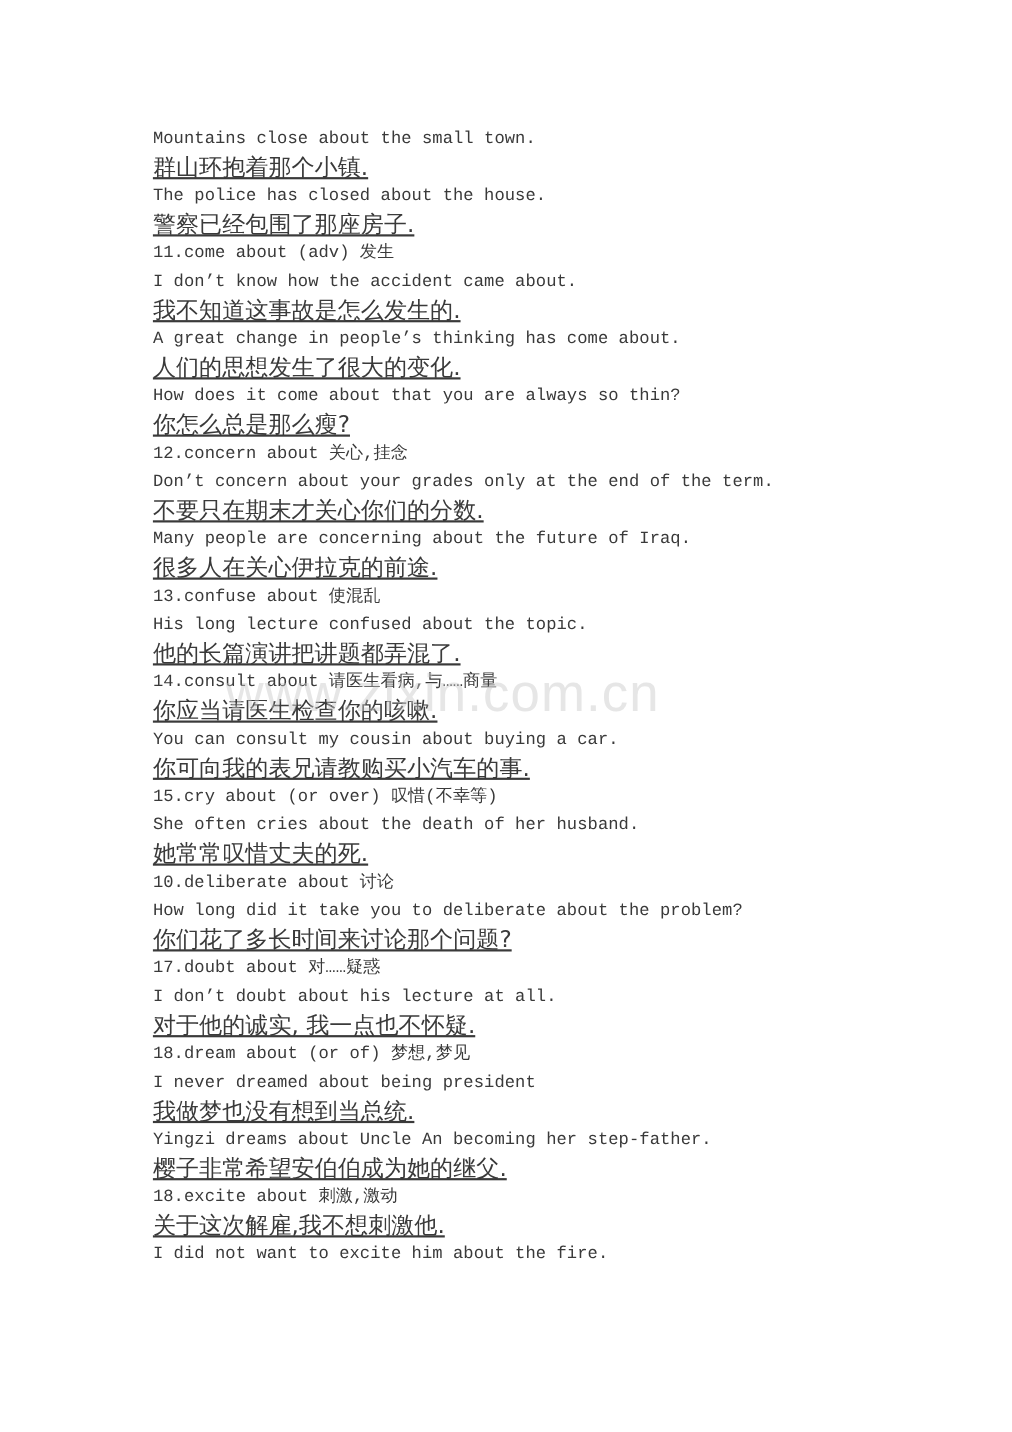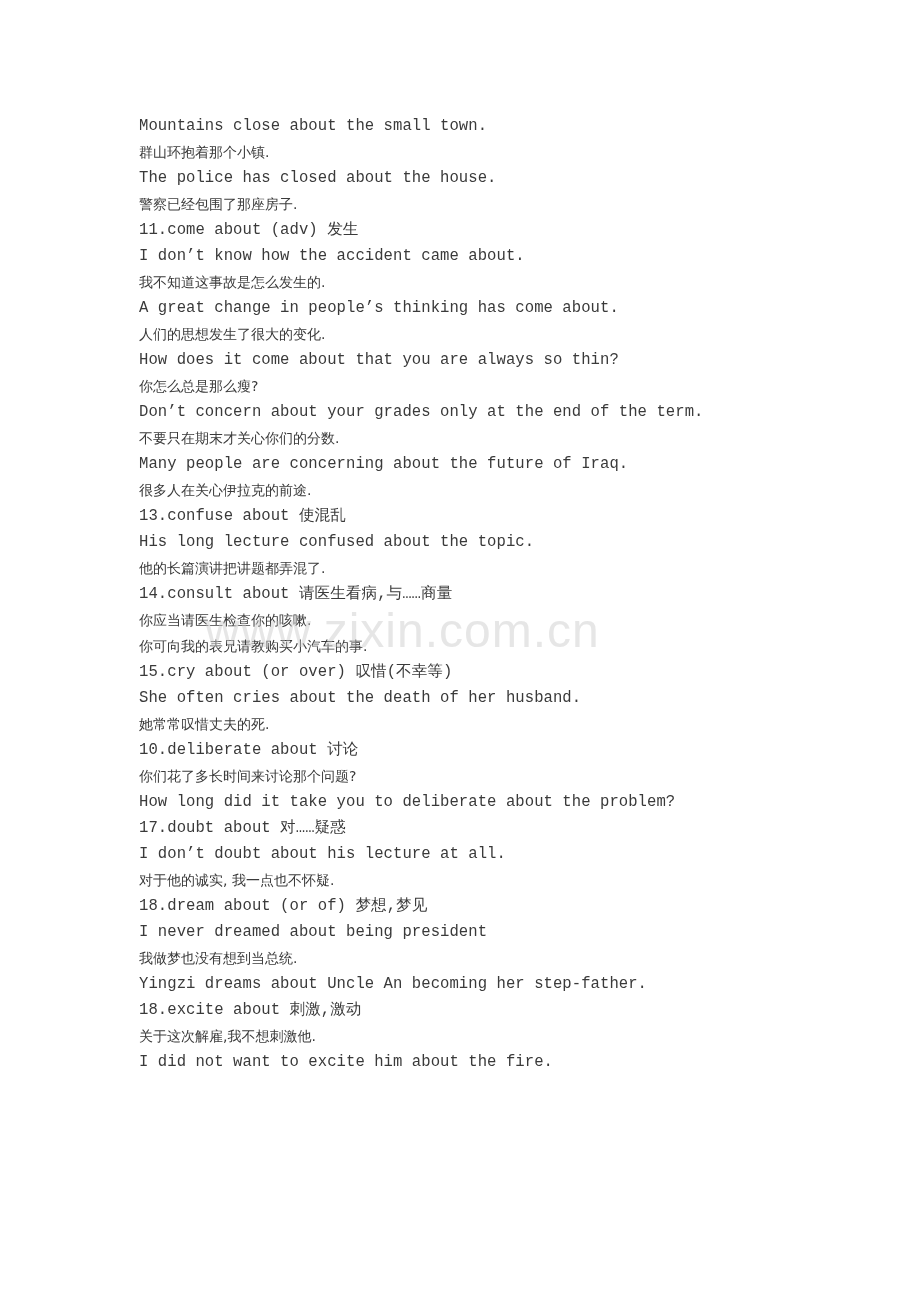--- a/index.html
+++ b/index.html
@@ -33,21 +33,22 @@
       white-space: pre;
       color: #3a3a3a;
       font-size: 15.6px;
     }
     .en {
       font-family: "Liberation Mono", "DejaVu Sans Mono", monospace;
       letter-spacing: 0.05px;
     }
     .zh {
       font-family: "DejaVu Sans", "Liberation Sans", sans-serif;
-      font-size: 14px;
+      font-size: 21px;
+      text-decoration: underline;
     }
     .watermark {
       position: absolute;
       left: 205px;
       top: 596px;
       font-family: "Liberation Sans", "DejaVu Sans", sans-serif;
       font-size: 48px;
       line-height: 70px;
       color: rgba(200, 200, 200, 0.45);
       letter-spacing: 1px;
@@ -65,41 +66,44 @@
     <div class="line zh">群山环抱着那个小镇.</div>
     <div class="line en">The police has closed about the house.</div>
     <div class="line zh">警察已经包围了那座房子.</div>
     <div class="line en">11.come about (adv) 发生</div>
     <div class="line en">I don’t know how the accident came about.</div>
     <div class="line zh">我不知道这事故是怎么发生的.</div>
     <div class="line en">A great change in people’s thinking has come about.</div>
     <div class="line zh">人们的思想发生了很大的变化.</div>
     <div class="line en">How does it come about that you are always so thin?</div>
     <div class="line zh">你怎么总是那么瘦?</div>
+    <div class="line en">12.concern about 关心,挂念</div>
     <div class="line en">Don’t concern about your grades only at the end of the term.</div>
     <div class="line zh">不要只在期末才关心你们的分数.</div>
     <div class="line en">Many people are concerning about the future of Iraq.</div>
     <div class="line zh">很多人在关心伊拉克的前途.</div>
     <div class="line en">13.confuse about 使混乱</div>
     <div class="line en">His long lecture confused about the topic.</div>
     <div class="line zh">他的长篇演讲把讲题都弄混了.</div>
     <div class="line en">14.consult about 请医生看病,与……商量</div>
     <div class="line zh">你应当请医生检查你的咳嗽.</div>
+    <div class="line en">You can consult my cousin about buying a car.</div>
     <div class="line zh">你可向我的表兄请教购买小汽车的事.</div>
     <div class="line en">15.cry about (or over) 叹惜(不幸等)</div>
     <div class="line en">She often cries about the death of her husband.</div>
     <div class="line zh">她常常叹惜丈夫的死.</div>
     <div class="line en">10.deliberate about 讨论</div>
+    <div class="line en">How long did it take you to deliberate about the problem?</div>
     <div class="line zh">你们花了多长时间来讨论那个问题?</div>
-    <div class="line en">How long did it take you to deliberate about the problem?</div>
     <div class="line en">17.doubt about 对……疑惑</div>
     <div class="line en">I don’t doubt about his lecture at all.</div>
     <div class="line zh">对于他的诚实, 我一点也不怀疑.</div>
     <div class="line en">18.dream about (or of) 梦想,梦见</div>
     <div class="line en">I never dreamed about being president</div>
     <div class="line zh">我做梦也没有想到当总统.</div>
     <div class="line en">Yingzi dreams about Uncle An becoming her step-father.</div>
+    <div class="line zh">樱子非常希望安伯伯成为她的继父.</div>
     <div class="line en">18.excite about 刺激,激动</div>
     <div class="line zh">关于这次解雇,我不想刺激他.</div>
     <div class="line en">I did not want to excite him about the fire.</div>
   </div>
   <div class="watermark">www.zixin.com.cn</div>
 </div>
 
 </body></html>

